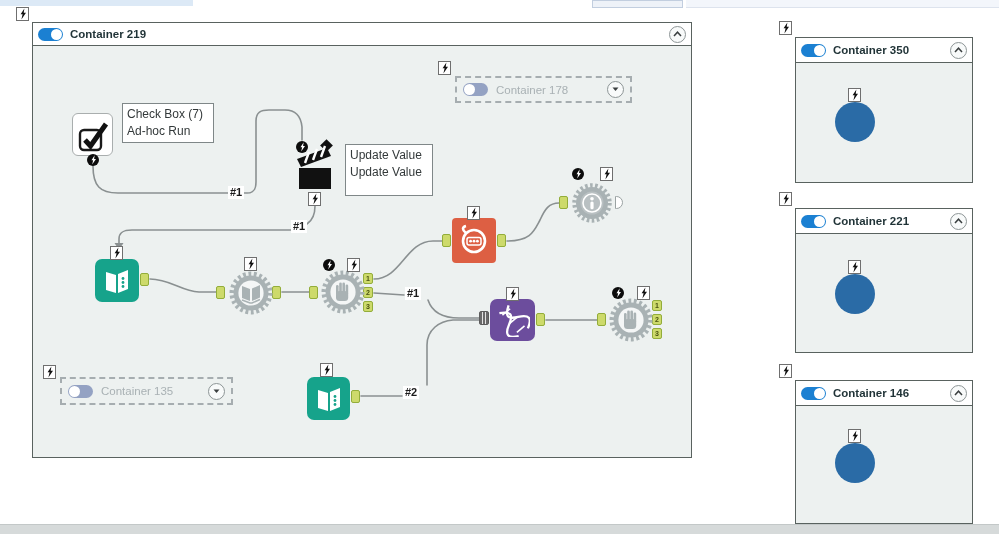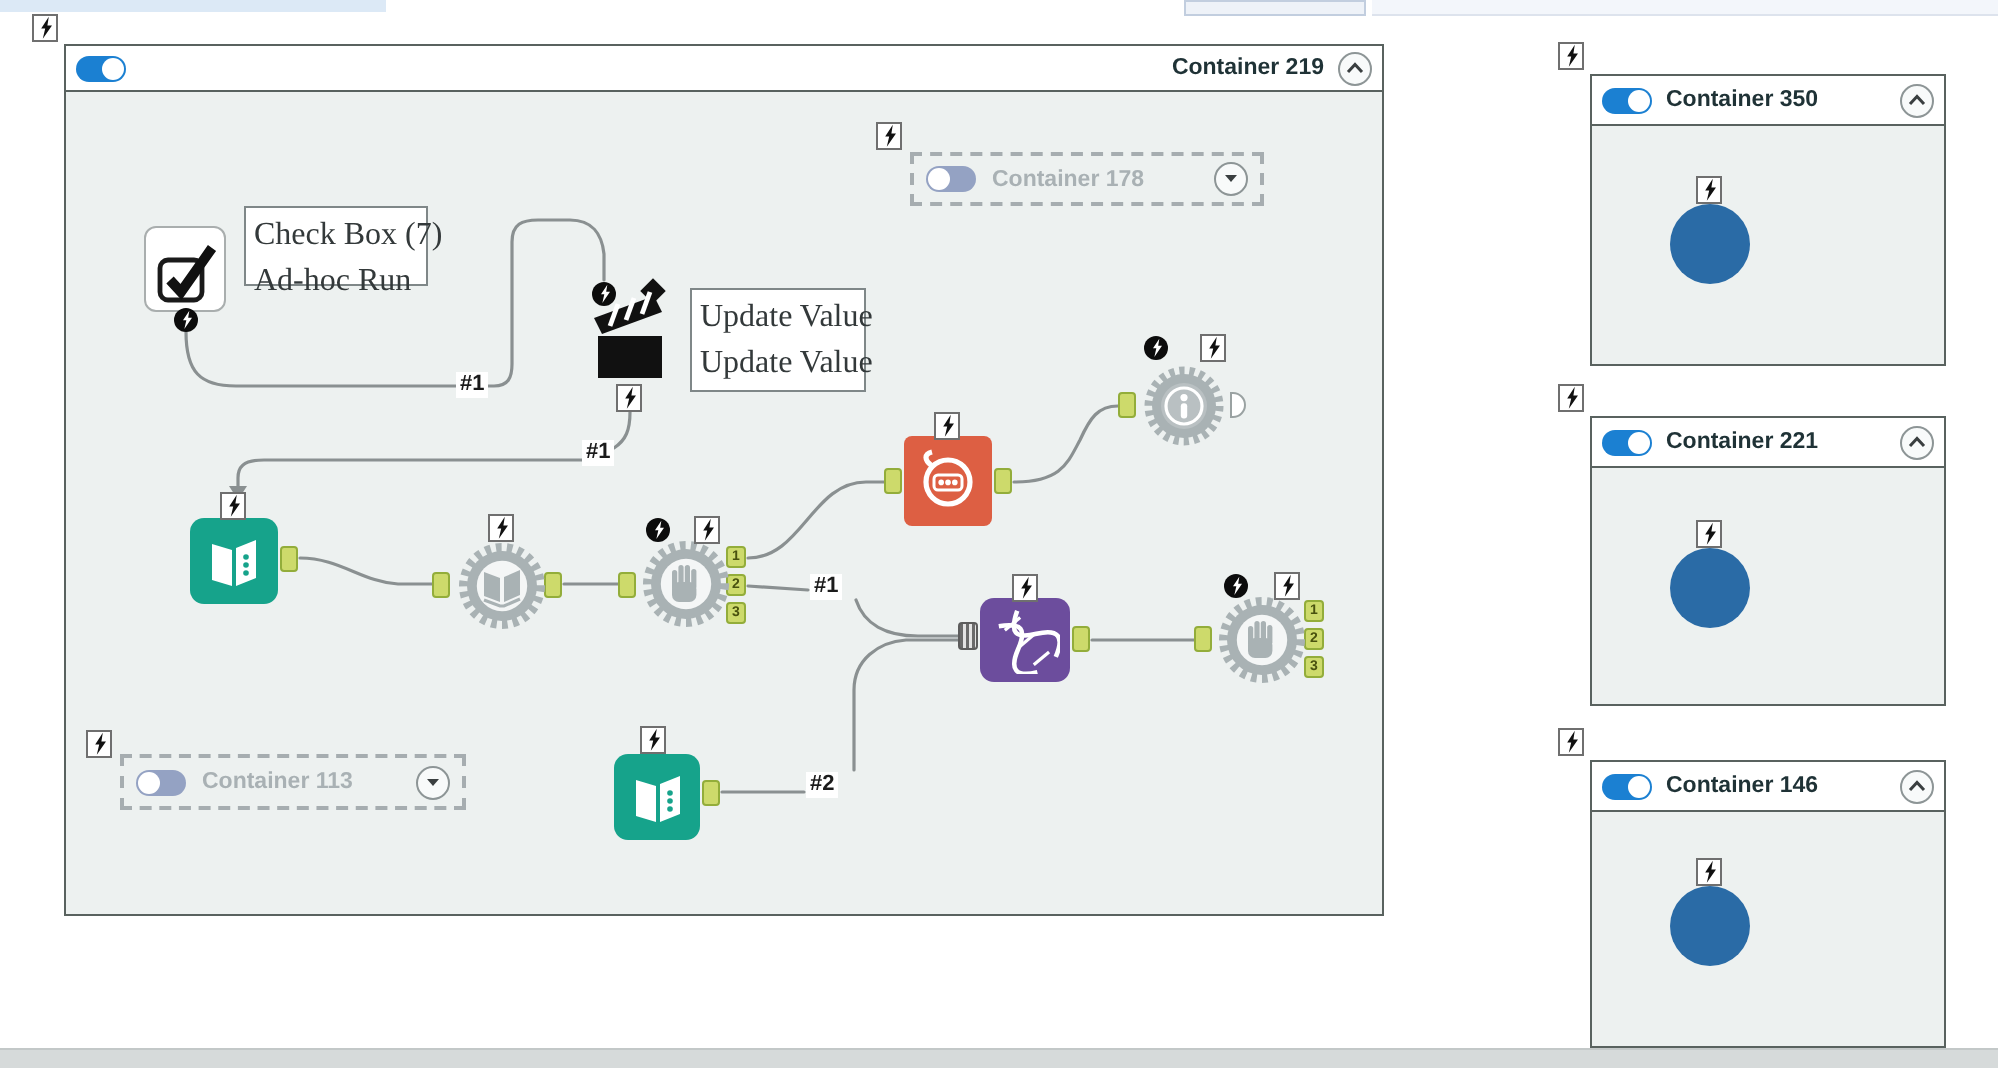--- a/index.html
+++ b/index.html
@@ -7,36 +7,36 @@
               font-family:"Liberation Sans", sans-serif; }
   .canvas { position:relative; width:999px; height:534px; background:#fff; }
 
   
   .strip { position:absolute; z-index:0; }
 
   
   .container { position:absolute; border:1.6px solid #59625f; background:#edf1f0; z-index:1; }
   .hdr { background:#ffffff; border-bottom:1.6px solid #59625f; display:flex; align-items:center; padding:0 5px; gap:7px; }
   .hdr .title { font-size:11.5px; font-weight:bold; color:#1f3236; white-space:nowrap; }
-  .hdr .title.center { flex:1; text-align:right; }
+  .hdr .title.center { flex:1; text-align:left; }
   .hdr .spacer { flex:1; }
 
   .toggle { width:25px; height:13px; border-radius:7px; position:relative; flex:0 0 auto; cursor:pointer; }
   .toggle.on  { background:#1b80d2; }
   .toggle.off { background:#94a2c3; }
   .toggle .knob { position:absolute; top:1px; width:11px; height:11px; border-radius:50%; background:#fff; }
   .toggle.on  .knob { right:1px; }
   .toggle.off .knob { left:1px; }
 
   .circle-btn { width:17px; height:17px; border-radius:50%; border:1px solid #8d9596;
                 background:#f8fafa; display:flex; align-items:center; justify-content:center; flex:0 0 auto; }
 
   .collapsed-box { position:absolute; border:2px dashed #a6adb0; display:flex; align-items:center;
                    gap:8px; padding:0 6px; z-index:3; background:transparent; }
-  .collapsed-box .title { font-size:11.5px; font-weight:bold; color:#a9b1b4; flex:1; white-space:nowrap; }
+  .collapsed-box .title { font-size:11.5px; font-weight:normal; color:#a9b1b4; flex:1; white-space:nowrap; }
 
   
   .badge { position:absolute; width:13px; height:14px; background:#fff; border:1px solid #6f6f6f;
            display:flex; align-items:center; justify-content:center; z-index:6; }
   .qdot  { position:absolute; width:12px; height:12px; border-radius:50%; background:#0c0c0c;
            display:flex; align-items:center; justify-content:center; z-index:6; }
 
   
   .tool { position:absolute; z-index:5; }
   .sq { border-radius:7px; display:flex; align-items:center; justify-content:center; }
@@ -57,21 +57,21 @@
   .anchor.dshape { width:8px; height:13px; background:#fff; border:1.5px solid #9aa2a2;
                    border-left:1.5px solid #9aa2a2; border-radius:0 7px 7px 0; }
 
   
   svg.wires { position:absolute; left:0; top:0; z-index:2; }
 
   
   .conn-label { position:absolute; background:#fff; padding:0 2px; font-size:11px; font-weight:bold;
                 color:#1b1b1b; z-index:6; line-height:13px; }
   .note { position:absolute; background:#fff; border:1.4px solid #7f8788; padding:2px 8px 1px 4px;
-          font-size:16px; color:#33393a; line-height:1.45; z-index:6; white-space:nowrap;font-family:Liberation Serif, serif; }
+          font-size:12px; color:#33393a; line-height:1.45; z-index:6; white-space:nowrap; }
 
   .bottom-bar { position:absolute; left:0; top:524px; width:999px; height:10px;
                 background:#d6dada; border-top:1px solid #c3c8c8; z-index:7; }
 </style>
 </head>
 <body>
 
 <svg width="0" height="0" style="position:absolute">
   <defs>
     <path id="bolt" d="M5.4 0.4 L1.6 6.2 L3.6 6.2 L2.4 11.4 L7.0 4.7 L4.7 4.7 Z"></path>
@@ -100,21 +100,21 @@
             <path d="M2 6 L5.5 2.2 L9 6" fill="none" stroke="#3a3f40" stroke-width="1.5"></path>
           </svg>
       </div>
     </div>
   </div>
 
   <div class="collapsed-box" style="left:60px;top:377px;width:173px;height:28px;">
     <div class="toggle off">
         <div class="knob"></div>
       </div>
-    <div class="title">Container 113</div>
+    <div class="title">Container 135</div>
     <div class="circle-btn">
       <svg width="9" height="7">
           <path d="M1.5 1.5 L4.5 5 L7.5 1.5 Z" fill="#3a3f40"></path>
         </svg>
     </div>
   </div>
 
   <div class="collapsed-box" style="left:455px;top:76px;width:177px;height:27px;">
     <div class="toggle off">
         <div class="knob"></div>

